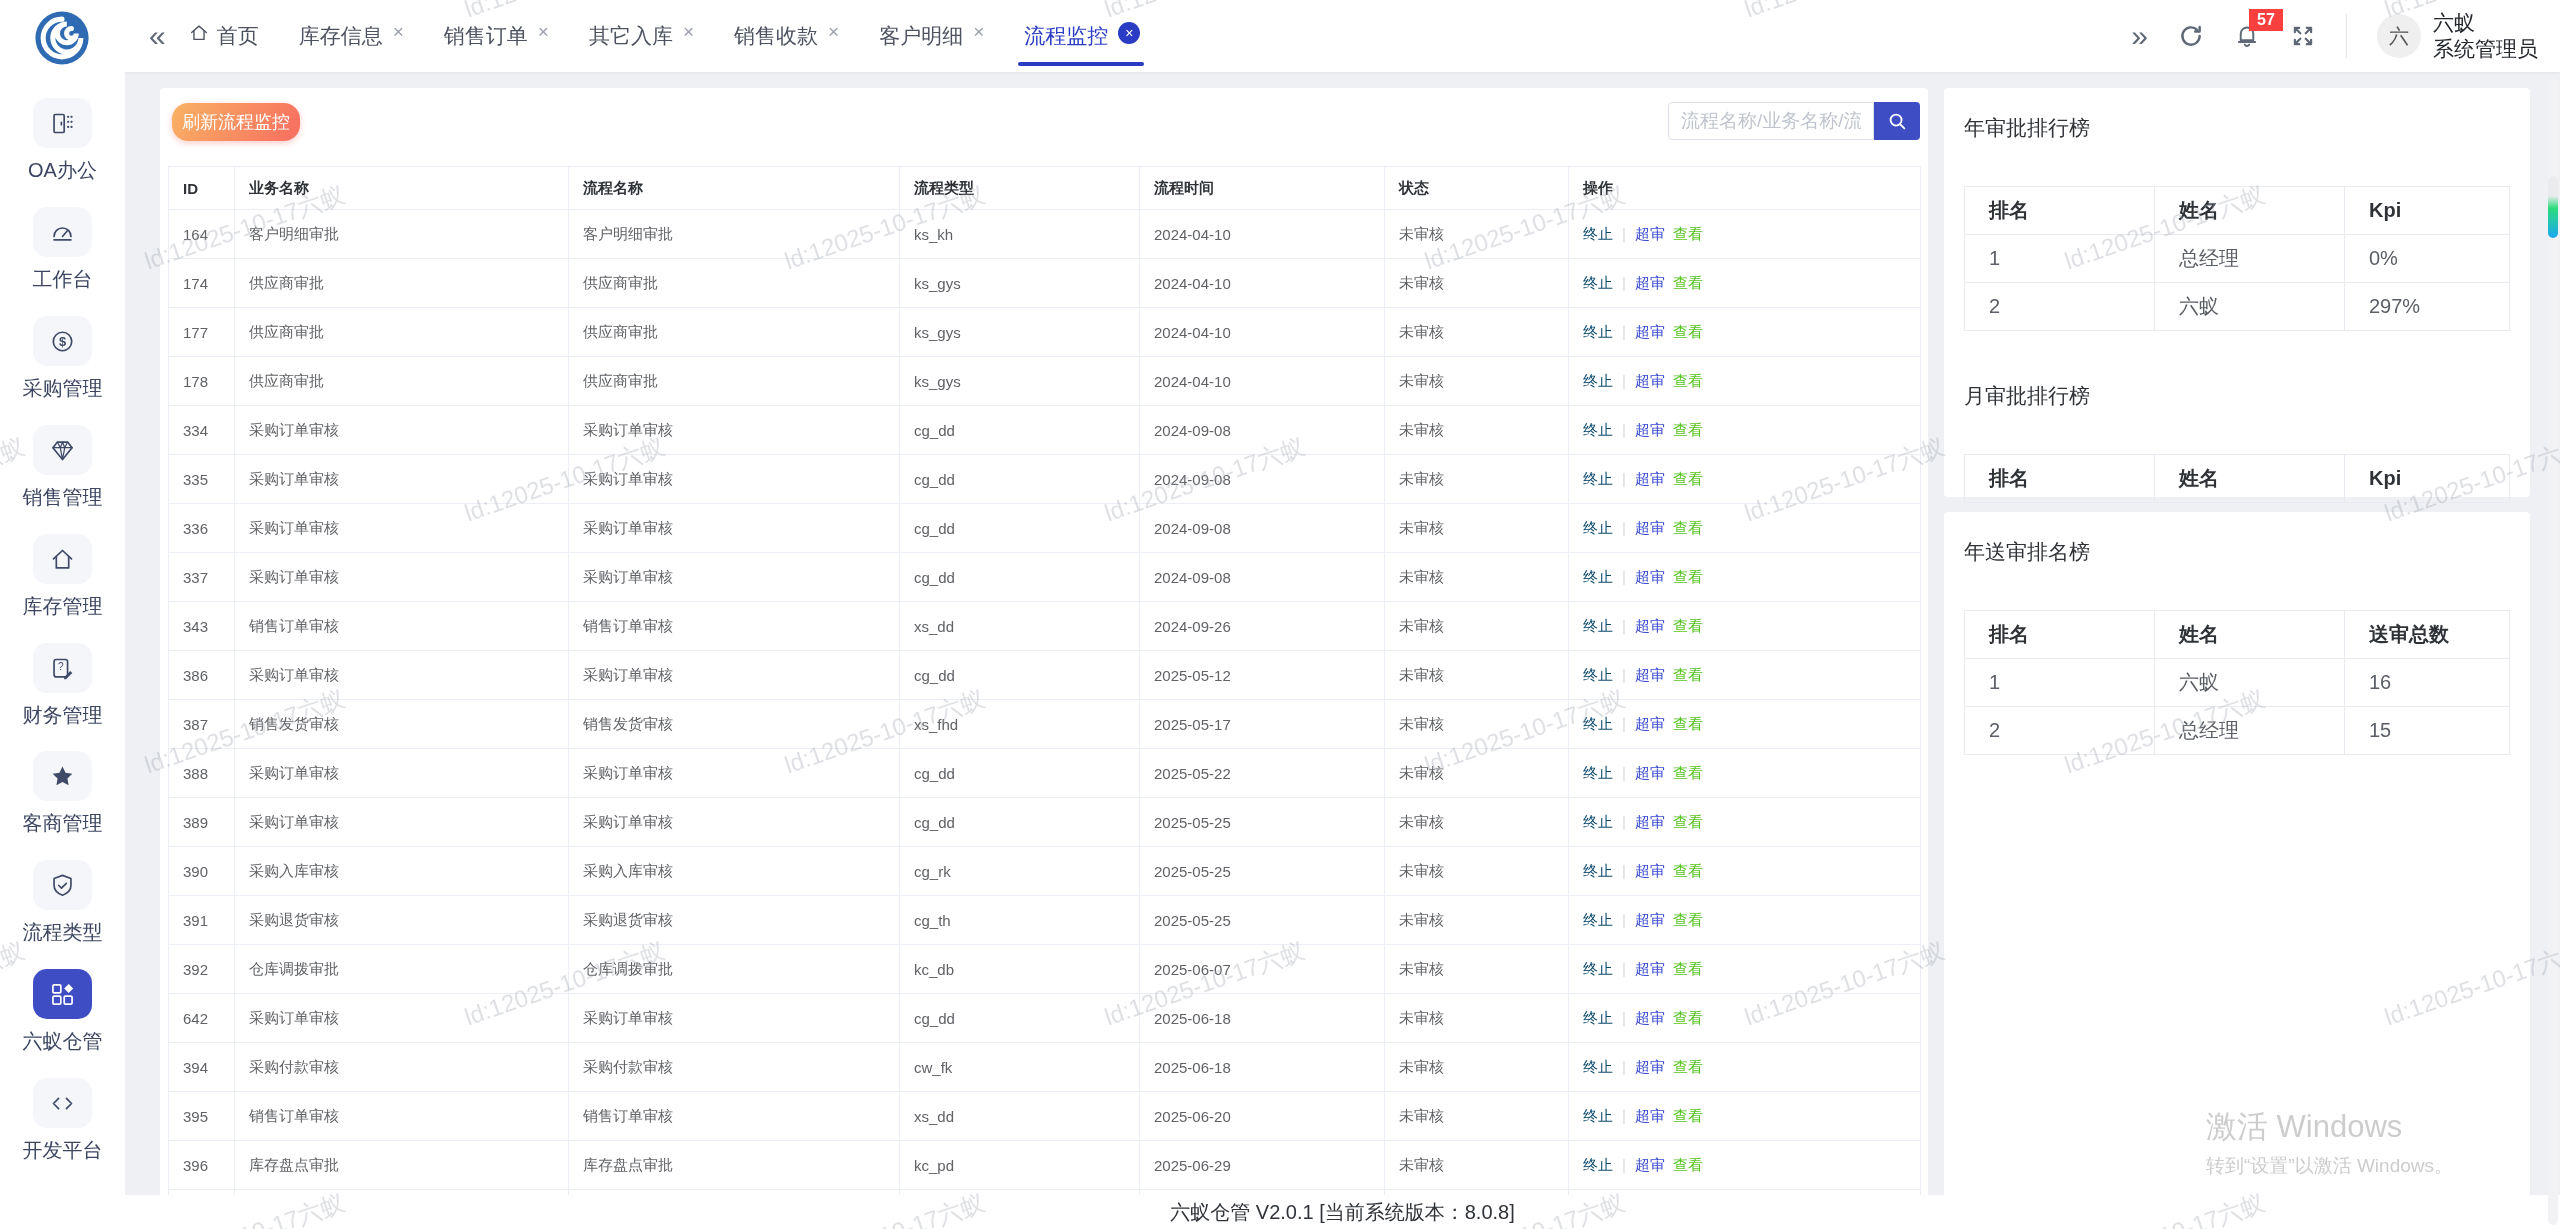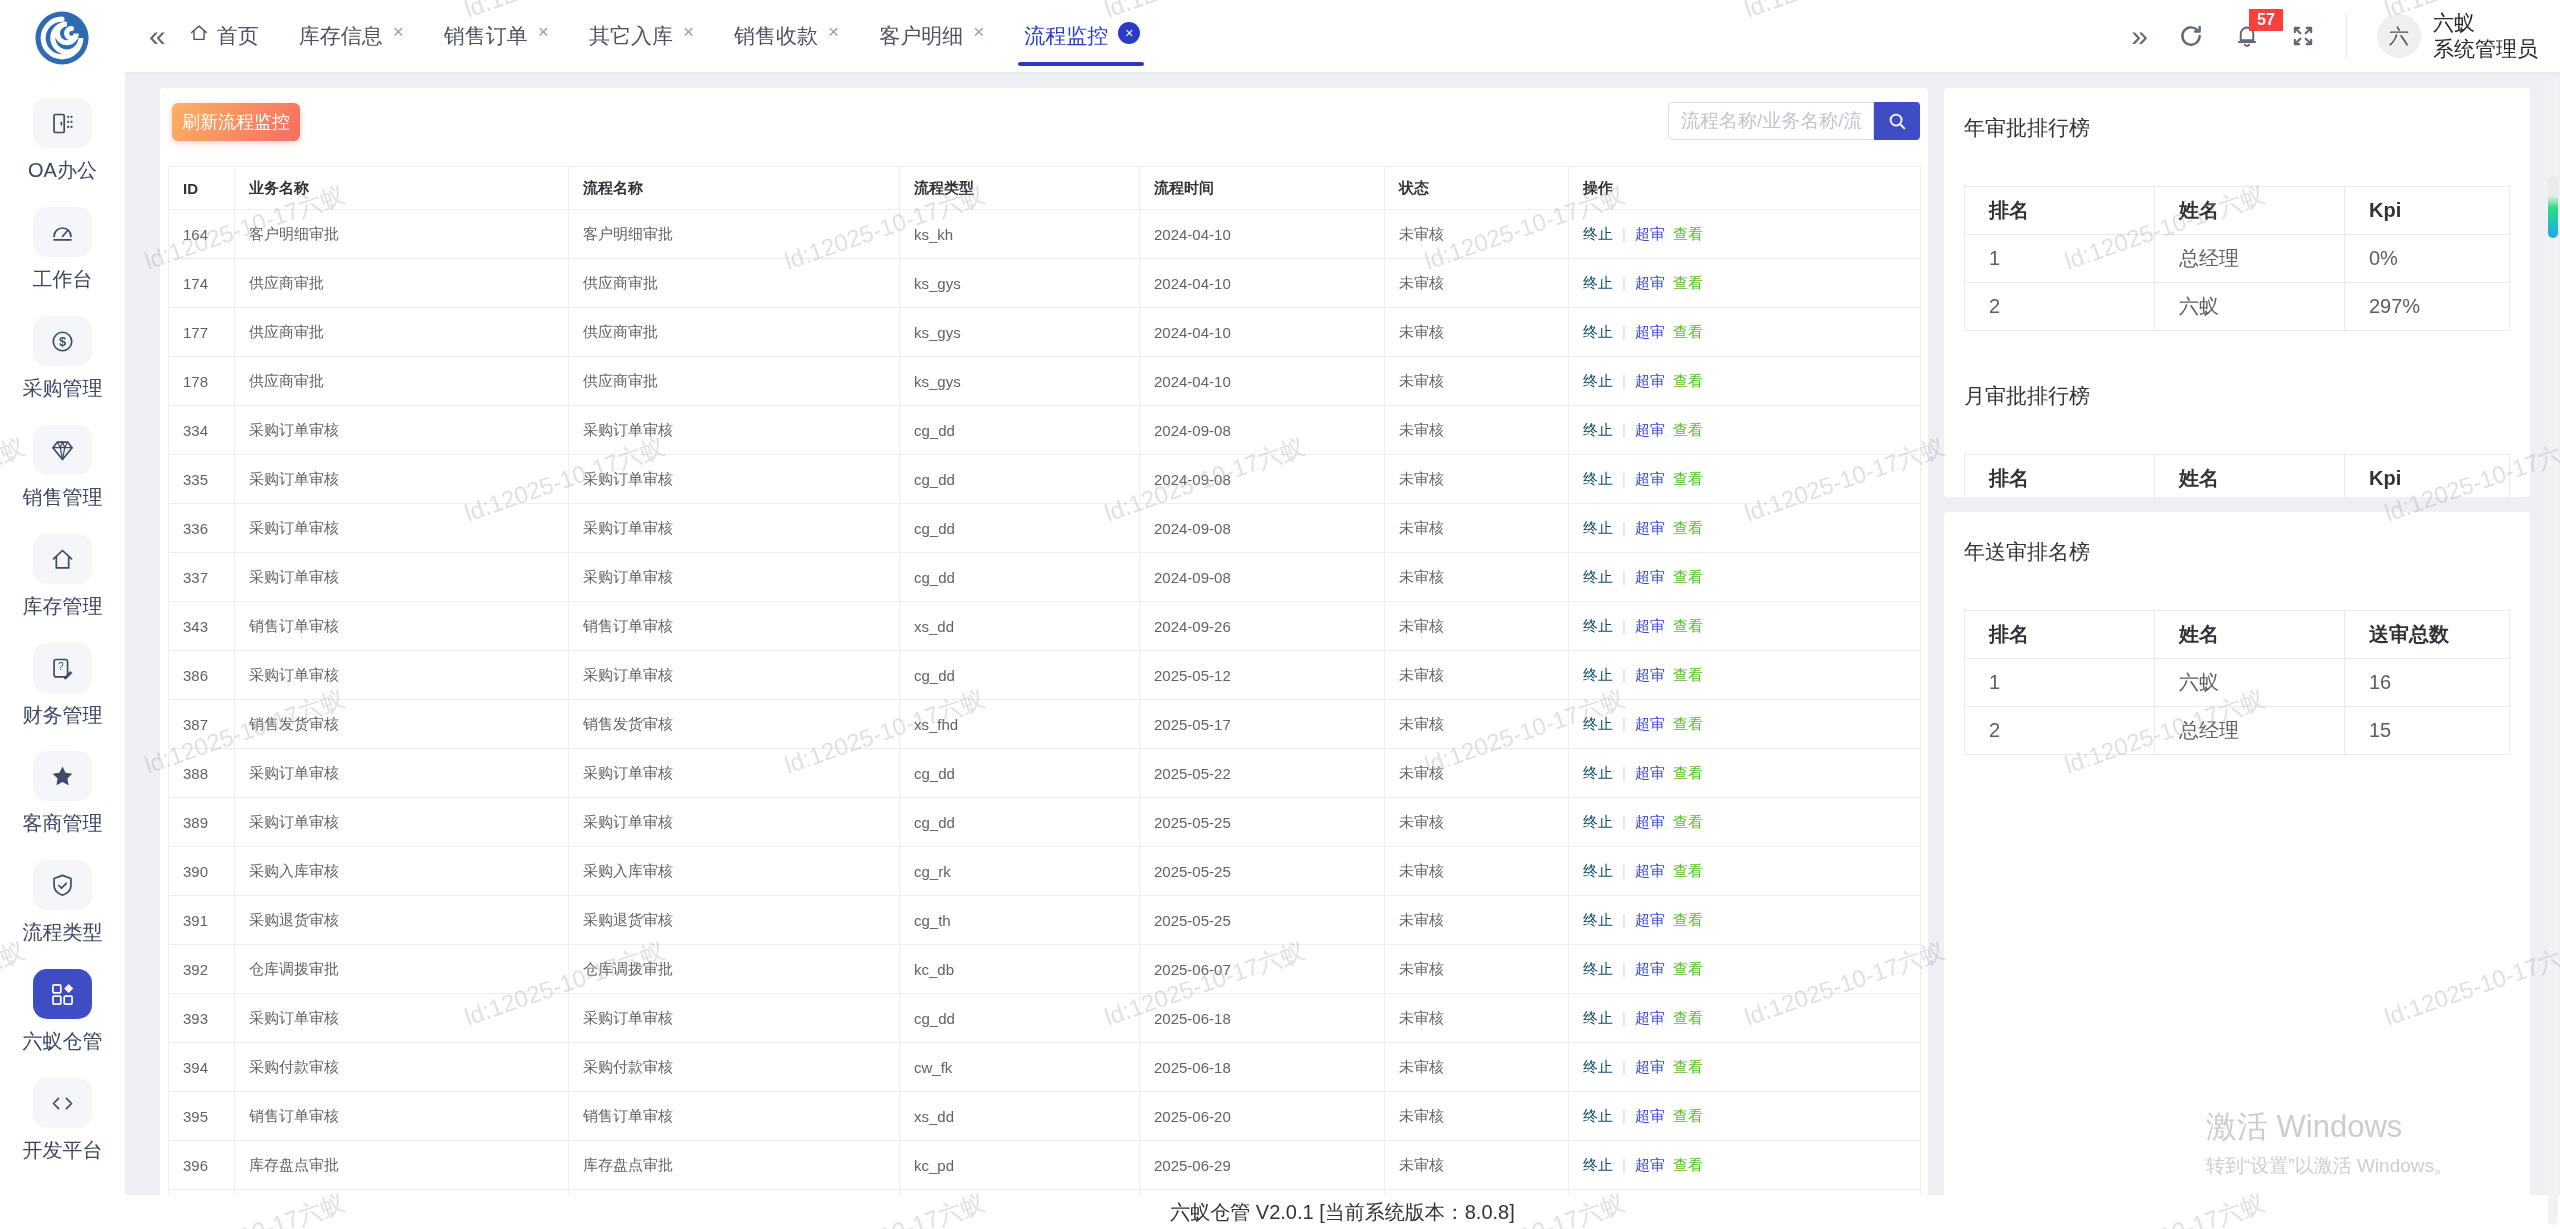--- a/index.html
+++ b/index.html
@@ -42,21 +42,21 @@
   .divider{width:1px;height:44px;background:#e3e5e9;}
   .user-box{display:flex;align-items:center;gap:12px;cursor:pointer;}
   .avatar{width:44px;height:44px;border-radius:50%;background:#efefef;display:flex;
           align-items:center;justify-content:center;font-size:20px;color:#555;}
   .user-meta{font-size:21px;color:#23272e;line-height:1.25;}
 
   
   .main-card{position:absolute;left:160px;top:88px;width:1768px;bottom:0;background:#fff;
              border-radius:4px;z-index:1;}
   .refresh-btn{position:absolute;left:12px;top:15px;height:38px;padding:0 10px;border:none;
-               border-radius:6px;color:#fff;font-size:18px;cursor:pointer;font-family:inherit;
+               border-radius:16px;color:#fff;font-size:18px;cursor:pointer;font-family:inherit;
                background:linear-gradient(120deg,#f9b264,#f76d60);box-shadow:0 2px 6px rgba(247,109,96,.35);}
   .search{position:absolute;right:8px;top:14px;display:flex;}
   .search input{width:206px;height:38px;box-sizing:border-box;border:1px solid #dcdfe6;
                 border-radius:4px 0 0 4px;padding:0 12px;font-size:19px;color:#606266;
                 outline:none;font-family:inherit;}
   .search input::placeholder{color:#bfc4ce;}
   .search-btn{width:46px;height:38px;background:#3f4dc5;border:none;border-radius:0 4px 4px 0;
               display:flex;align-items:center;justify-content:center;cursor:pointer;}
   .search-btn svg{width:22px;height:22px;}
   .flow-table{position:absolute;left:8px;top:78px;border-collapse:collapse;table-layout:fixed;
@@ -446,21 +446,21 @@
         <tr>
           <td>392</td>
           <td>仓库调拨审批</td>
           <td>仓库调拨审批</td>
           <td>kc_db</td>
           <td>2025-06-07</td>
           <td>未审核</td>
           <td><span class="op-stop">终止</span><span class="op-sep">|</span><span class="op-super">超审</span><span class="op-view">查看</span></td>
         </tr>
         <tr>
-          <td>393</td>
+          <td>642</td>
           <td>采购订单审核</td>
           <td>采购订单审核</td>
           <td>cg_dd</td>
           <td>2025-06-18</td>
           <td>未审核</td>
           <td><span class="op-stop">终止</span><span class="op-sep">|</span><span class="op-super">超审</span><span class="op-view">查看</span></td>
         </tr>
         <tr>
           <td>394</td>
           <td>采购付款审核</td>

